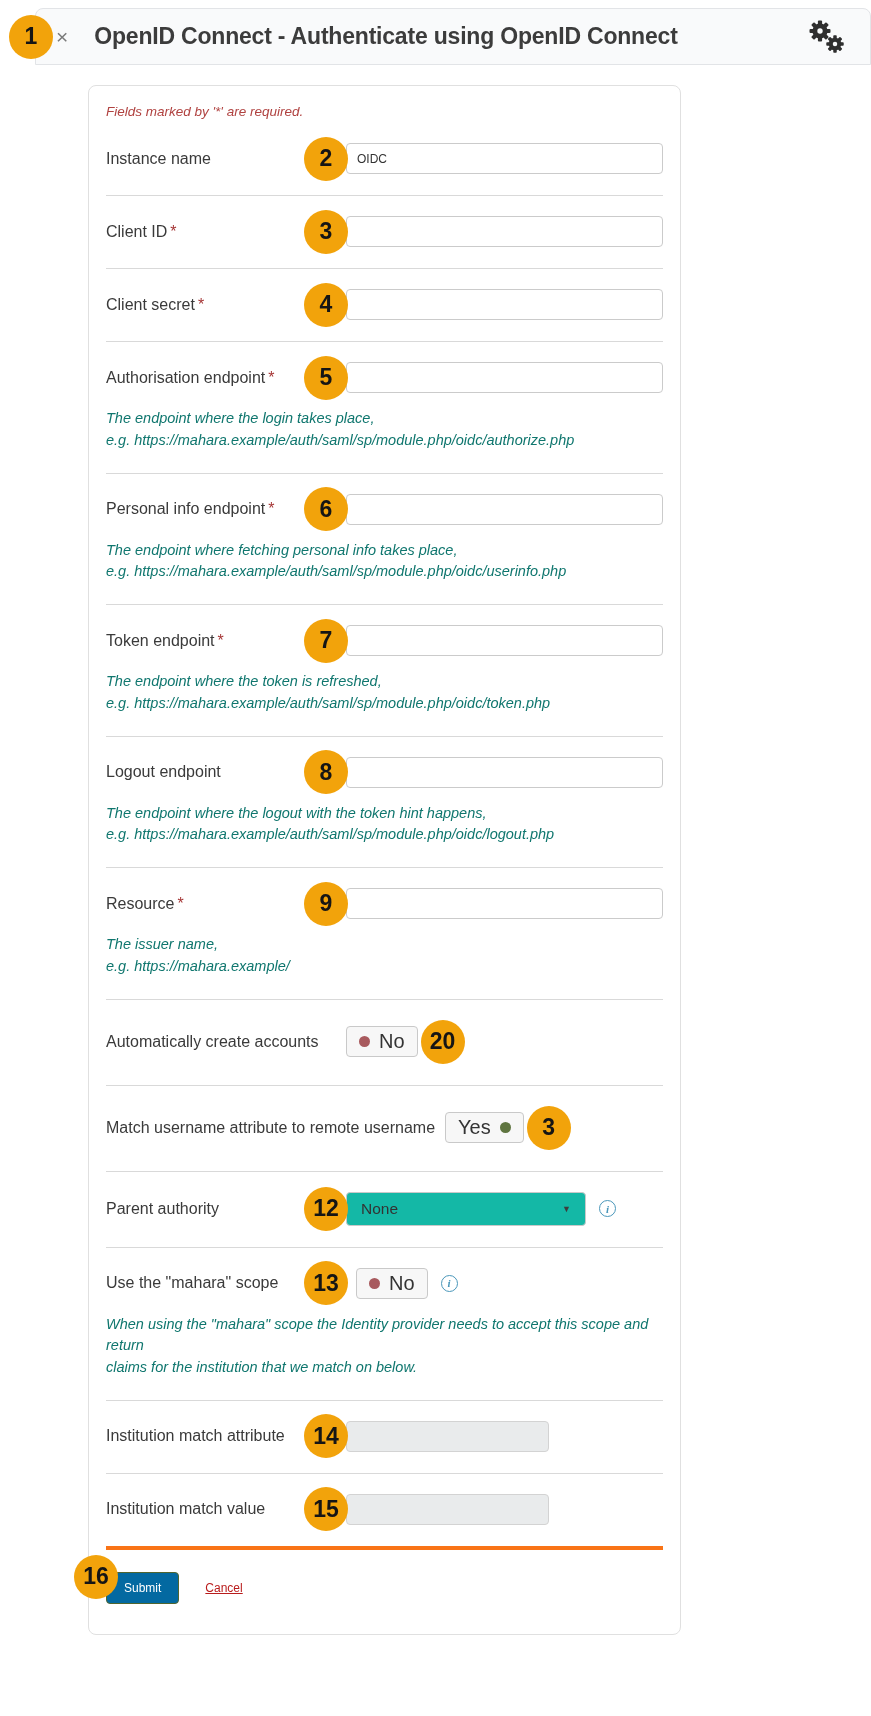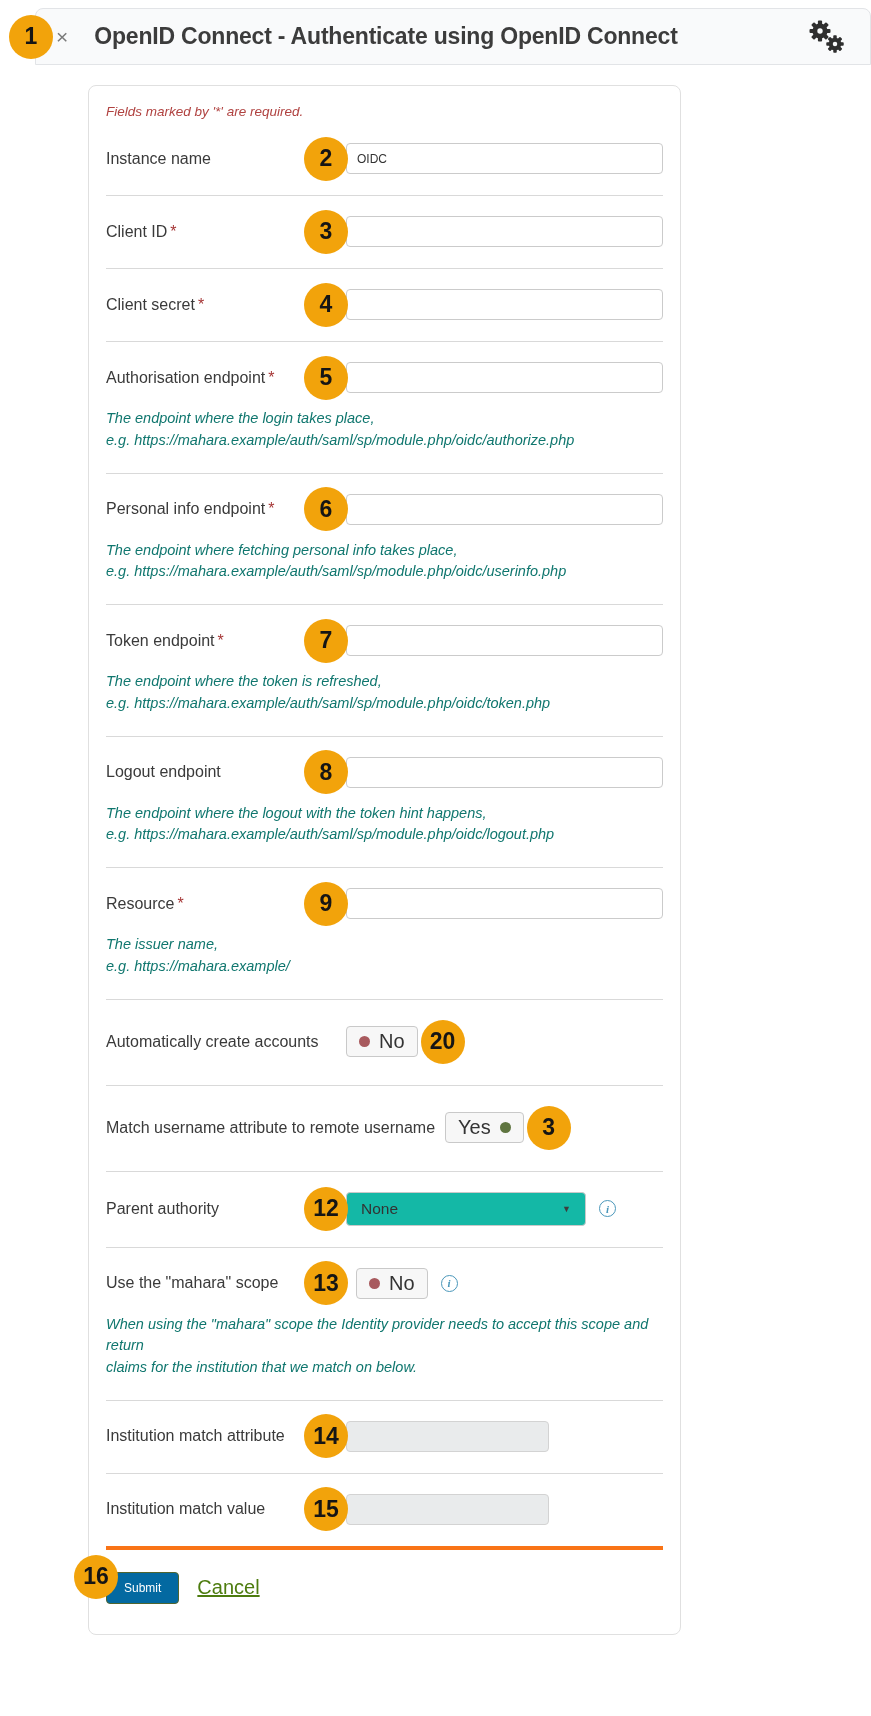--- a/index.html
+++ b/index.html
@@ -108,21 +108,21 @@
     padding-top: 22px; margin-top: 0;
     display: flex; align-items: center; position: relative;
     min-height: 56px;
   }
   .submit-btn {
     background: #0369a1; color: #fff; border: 1px solid #51652f;
     border-radius: 4px; font-size: 12px; padding: 8px 17px;
     font-family: "Liberation Sans", sans-serif; cursor: pointer;
   }
   .cancel-link {
-    margin-left: 18px; color: #4d7c0f; font-size: 20px;
+    margin-left: 26px; color: #b91c1c; font-size: 12px;
     text-decoration: underline; cursor: pointer;
   }
 </style>
 </head>
 <body>
 
 <div class="header-card">
   <span class="badge hdr">1</span>
   <span class="close-x">×</span>
   <h1 class="header-title">OpenID Connect - Authenticate using OpenID Connect</h1>

